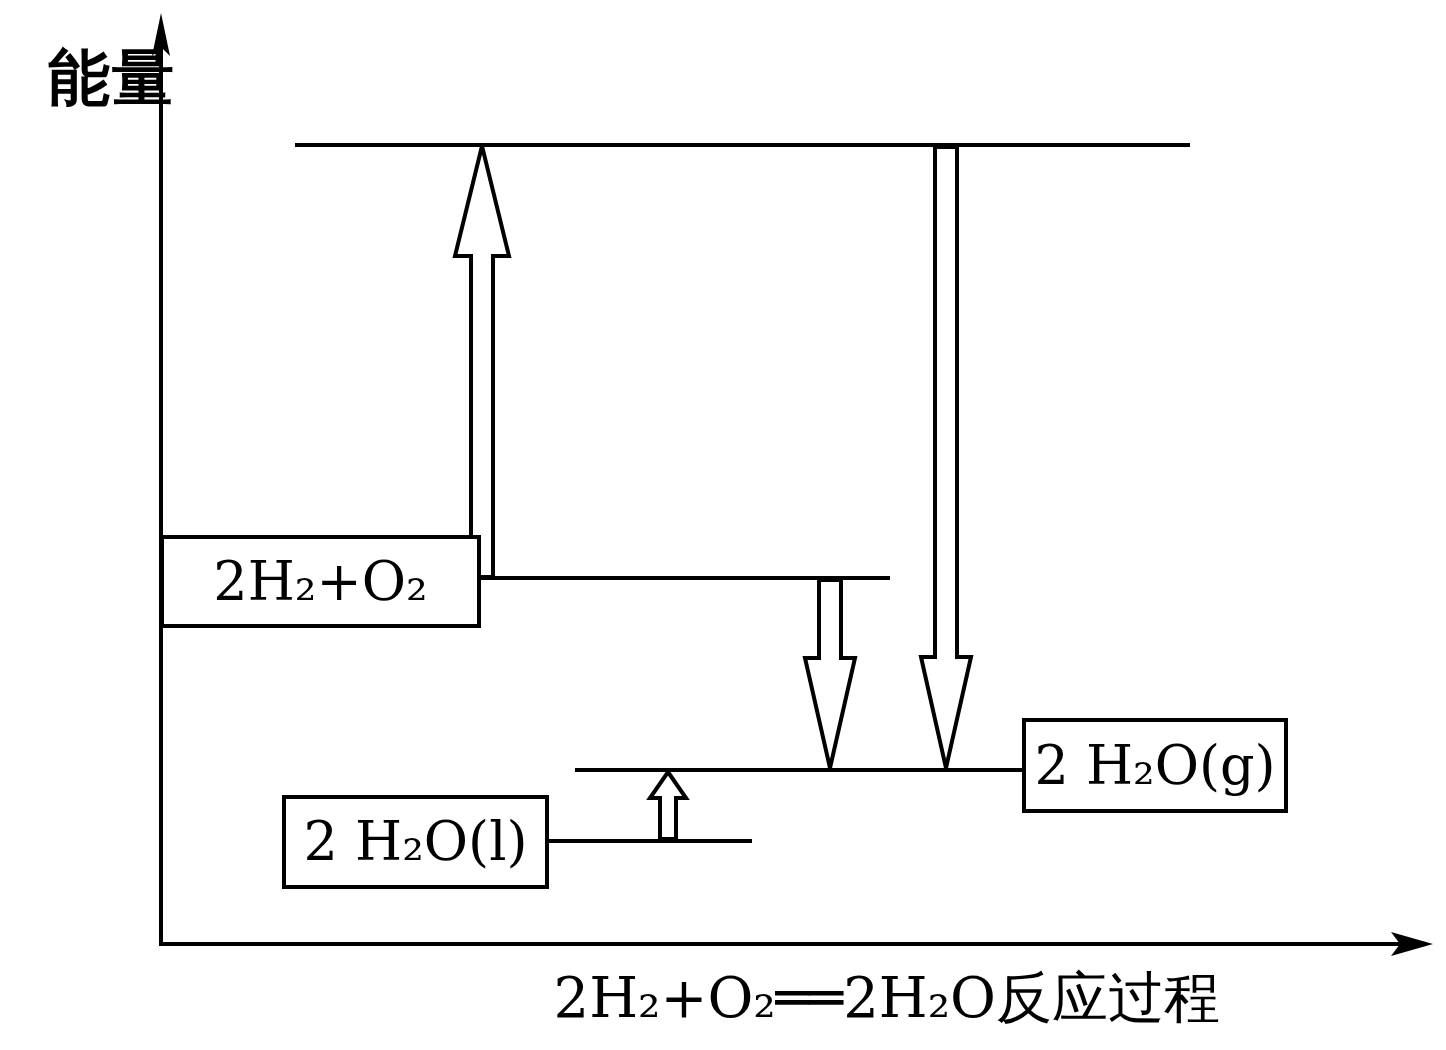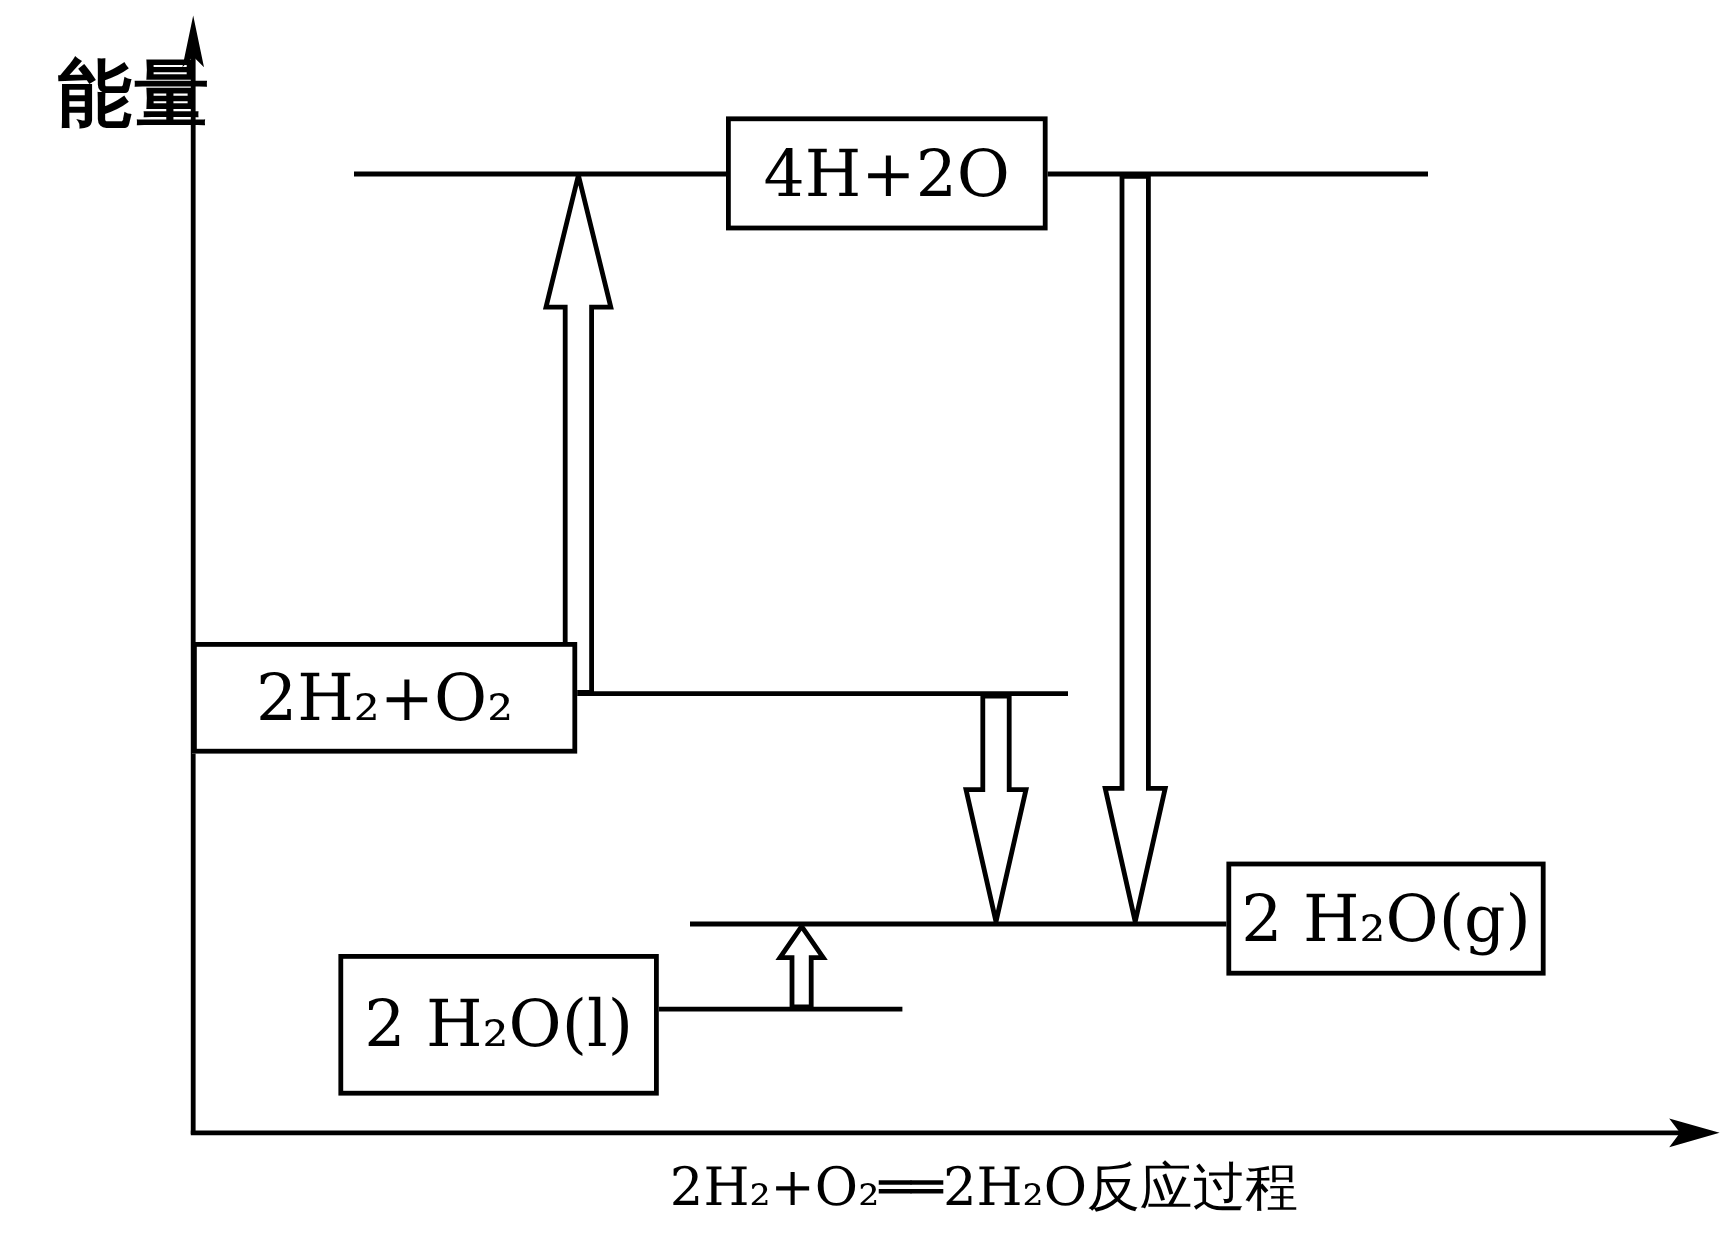--- a/index.html
+++ b/index.html
@@ -10,28 +10,28 @@
   .layer{position:absolute;left:0;top:0;z-index:1;}
   .lvl-box{
     position:absolute;box-sizing:border-box;z-index:2;
     border:4px solid #000;background:#fff;
     display:flex;align-items:center;justify-content:center;
     font-size:54px;line-height:1;white-space:nowrap;
   }
   .box-atoms   {left:605px;  top:97px;  width:268px; height:95px;}
   .box-react   {left:160px;  top:535px; width:321px; height:93px;}
   .box-gas     {left:1022px; top:718px; width:266px; height:95px;text-align:center;}
-  .box-liquid  {left:282px;  top:795px; width:267px; height:118px;}
+  .box-liquid  {left:282px;  top:795px; width:267px; height:94px;}
   .ylabel{
     position:absolute;left:12px;top:44px;z-index:2;
     font-size:62px;line-height:1.1;letter-spacing:2px;font-weight:600;margin-left:36px;
   }
   .xlabel{
     position:absolute;left:420px;top:964px;width:800px;z-index:2;
-    text-align:center;font-size:44px;line-height:1.2;white-space:nowrap;
+    text-align:right;font-size:56px;line-height:1.2;white-space:nowrap;
   }
 </style>
 </head>
 <body>
 
 <div class="stage">
 
   <svg class="layer" width="1446" height="1050" viewBox="0 0 1446 1050">
 
     <line x1="161" y1="945" x2="161" y2="40" stroke="#000" stroke-width="4"></line>
@@ -44,21 +44,20 @@
     <line x1="428" y1="578" x2="890" y2="578" stroke="#000" stroke-width="4"></line>
     <line x1="575" y1="770" x2="1030" y2="770" stroke="#000" stroke-width="4"></line>
     <line x1="549" y1="841" x2="752" y2="841" stroke="#000" stroke-width="4"></line>
 
     <polygon points="482,146 509,256 493,256 493,577 471,577 471,256 455,256" fill="#fff" stroke="#000" stroke-width="4" stroke-linejoin="miter"></polygon>
     <polygon points="830,768 805,658 819,658 819,580 841,580 841,658 855,658" fill="#fff" stroke="#000" stroke-width="4" stroke-linejoin="miter"></polygon>
     <polygon points="946,768 921,657 935,657 935,147 957,147 957,657 971,657" fill="#fff" stroke="#000" stroke-width="4" stroke-linejoin="miter"></polygon>
     <polygon points="668,772 686,798 676,798 676,839 660,839 660,798 650,798" fill="#fff" stroke="#000" stroke-width="4" stroke-linejoin="miter"></polygon>
   </svg>
 
-  <div class="lvl-box box-atoms">4H+2O</div>
 
   <div class="lvl-box box-react">2H₂+O₂</div>
 
   <div class="lvl-box box-gas">2 H₂O(g)</div>
 
   <div class="lvl-box box-liquid">2 H₂O(l)</div>
 
   <div class="ylabel">能量</div>
 
   <div class="xlabel">2H₂+O₂══2H₂O反应过程</div>

